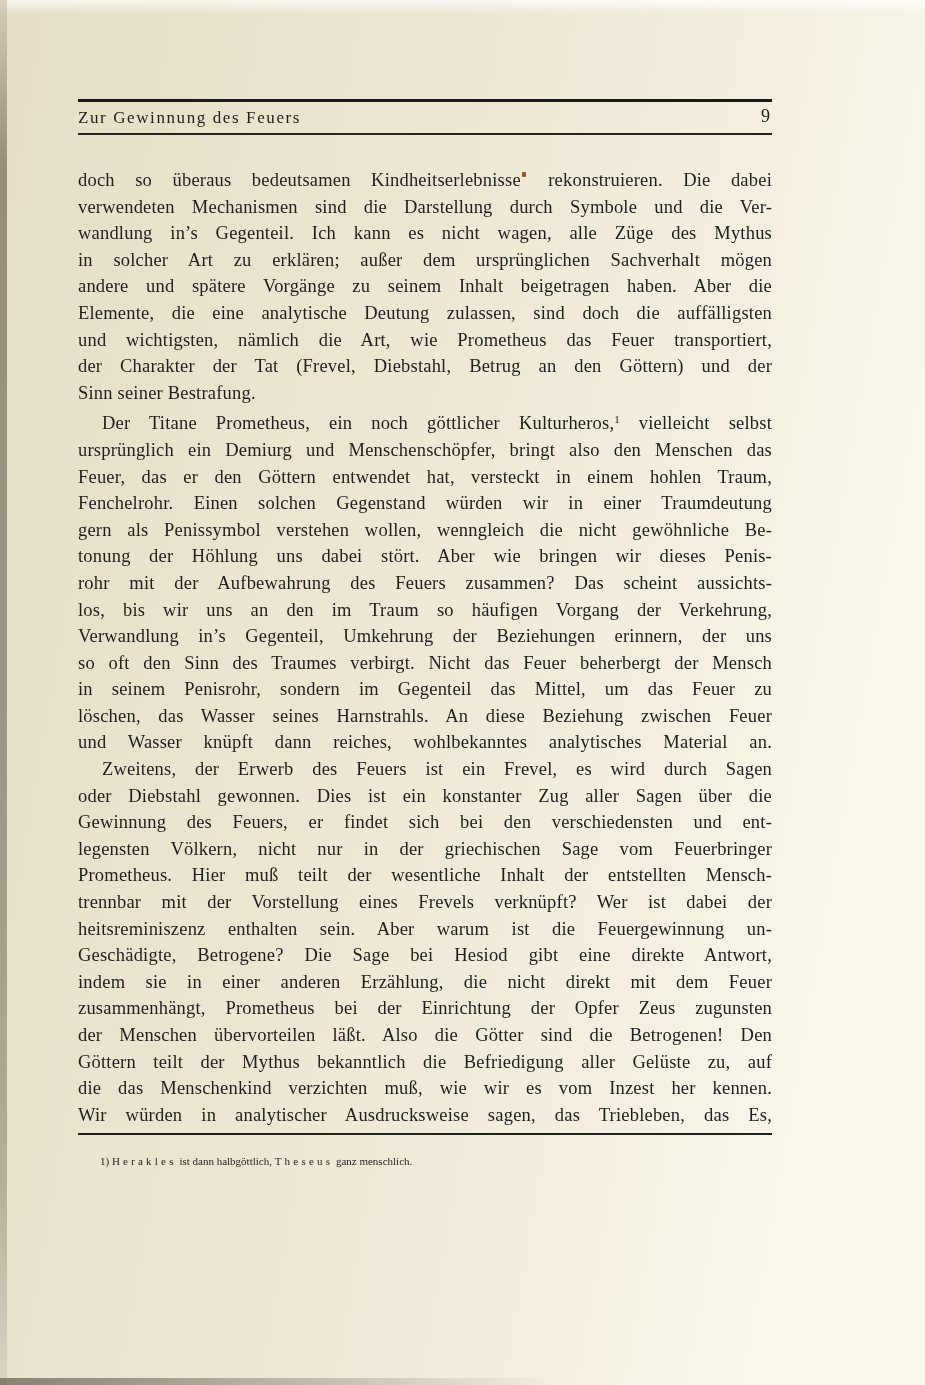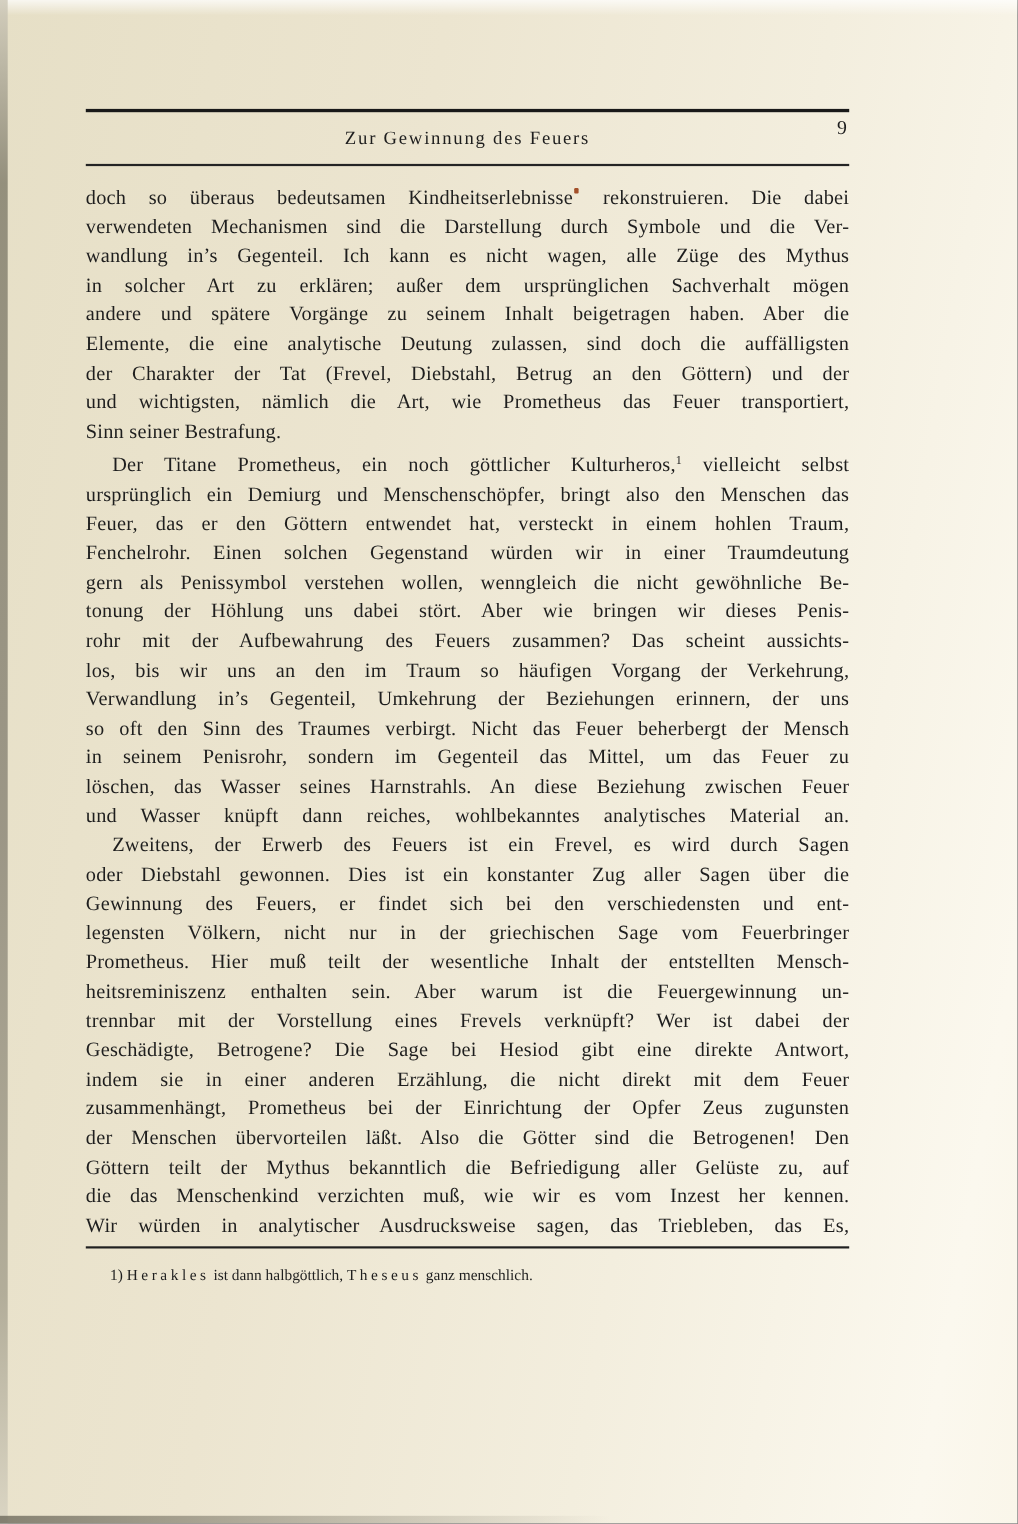--- a/index.html
+++ b/index.html
@@ -20,23 +20,23 @@
     opacity: 0.85;
   }
   .edge-bottom {
     position: absolute; left: 0; bottom: 0; height: 7px; width: 60%;
     background: linear-gradient(to right, rgba(110,106,92,0.8), rgba(110,106,92,0));
   }
   .header { position: absolute; left: 78px; width: 694px; top: 99px; }
   .rule-top { height: 3px; background: #191919; }
   .rule-bottom { height: 2px; background: #242424; margin-top: 0px; }
   .header-line {
-    position: relative; height: 47px;
+    position: relative; height: 31px;
     font-size: 17px; letter-spacing: 1.6px;
-    display: flex; align-items: center; justify-content: center;
+    display: flex; align-items: center; 
   }
   .pagenum {
     position: absolute; right: 2px; top: 4px;
     font-size: 18px; letter-spacing: 0;
   }
   .body-text {
     position: absolute; left: 78px; top: 167px; width: 694px;
     font-size: 18.5px; line-height: 26.6px; letter-spacing: 0.2px;
   }
   .line { text-align: justify; text-align-last: justify; white-space: normal; }
@@ -47,21 +47,21 @@
     display: inline-block; width: 4px; height: 5px;
     background: #a3502a; border-radius: 1px;
     vertical-align: 9px; margin: 0 2px 0 1px;
   }
   .footnote-rule {
     position: absolute; left: 78px; top: 1133px; width: 694px; height: 2px;
     background: #202020;
   }
   .footnote {
     position: absolute; left: 78px; top: 1149px; width: 694px;
-    font-size: 14px; line-height: 24px; text-indent: 22px;
+    font-size: 11px; line-height: 24px; text-indent: 22px;
   }
   .sperr { letter-spacing: 3.2px; }
 </style>
 </head>
 <body>
 
 <div class="page">
   <div class="edge-left"></div>
   <div class="edge-bottom"></div>
 
@@ -74,43 +74,43 @@
     <div class="rule-bottom"></div>
   </div>
 
   <div class="body-text">
       <div class="line"><span>doch so überaus bedeutsamen Kindheitserlebnisse</span><span class="red-dot"></span><span> rekonstruieren. Die dabei</span></div>
       <div class="line"><span>verwendeten Mechanismen sind die Darstellung durch Symbole und die Ver-</span></div>
       <div class="line"><span>wandlung in’s Gegenteil. Ich kann es nicht wagen, alle Züge des Mythus</span></div>
       <div class="line"><span>in solcher Art zu erklären; außer dem ursprünglichen Sachverhalt mögen</span></div>
       <div class="line"><span>andere und spätere Vorgänge zu seinem Inhalt beigetragen haben. Aber die</span></div>
       <div class="line"><span>Elemente, die eine analytische Deutung zulassen, sind doch die auffälligsten</span></div>
+      <div class="line"><span>und wichtigsten, nämlich die Art, wie Prometheus das Feuer transportiert,</span></div>
       <div class="line"><span>der Charakter der Tat (Frevel, Diebstahl, Betrug an den Göttern) und der</span></div>
-      <div class="line"><span>und wichtigsten, nämlich die Art, wie Prometheus das Feuer transportiert,</span></div>
       <div class="line nojust"><span>Sinn seiner Bestrafung.</span></div>
       <div class="line indent"><span>Der Titane Prometheus, ein noch göttlicher Kulturheros,</span><span class="sup">1</span><span> vielleicht selbst</span></div>
       <div class="line"><span>ursprünglich ein Demiurg und Menschenschöpfer, bringt also den Menschen das</span></div>
       <div class="line"><span>Feuer, das er den Göttern entwendet hat, versteckt in einem hohlen Traum,</span></div>
       <div class="line"><span>Fenchelrohr. Einen solchen Gegenstand würden wir in einer Traumdeutung</span></div>
       <div class="line"><span>gern als Penissymbol verstehen wollen, wenngleich die nicht gewöhnliche Be-</span></div>
       <div class="line"><span>tonung der Höhlung uns dabei stört. Aber wie bringen wir dieses Penis-</span></div>
       <div class="line"><span>rohr mit der Aufbewahrung des Feuers zusammen? Das scheint aussichts-</span></div>
       <div class="line"><span>los, bis wir uns an den im Traum so häufigen Vorgang der Verkehrung,</span></div>
       <div class="line"><span>Verwandlung in’s Gegenteil, Umkehrung der Beziehungen erinnern, der uns</span></div>
       <div class="line"><span>so oft den Sinn des Traumes verbirgt. Nicht das Feuer beherbergt der Mensch</span></div>
       <div class="line"><span>in seinem Penisrohr, sondern im Gegenteil das Mittel, um das Feuer zu</span></div>
       <div class="line"><span>löschen, das Wasser seines Harnstrahls. An diese Beziehung zwischen Feuer</span></div>
       <div class="line"><span>und Wasser knüpft dann reiches, wohlbekanntes analytisches Material an.</span></div>
       <div class="line indent"><span>Zweitens, der Erwerb des Feuers ist ein Frevel, es wird durch Sagen</span></div>
       <div class="line"><span>oder Diebstahl gewonnen. Dies ist ein konstanter Zug aller Sagen über die</span></div>
       <div class="line"><span>Gewinnung des Feuers, er findet sich bei den verschiedensten und ent-</span></div>
       <div class="line"><span>legensten Völkern, nicht nur in der griechischen Sage vom Feuerbringer</span></div>
       <div class="line"><span>Prometheus. Hier muß teilt der wesentliche Inhalt der entstellten Mensch-</span></div>
+      <div class="line"><span>trennbar mit der Vorstellung eines Frevels verknüpft? Wer ist dabei der</span></div>
       <div class="line"><span>heitsreminiszenz enthalten sein. Aber warum ist die Feuergewinnung un-</span></div>
-      <div class="line"><span>trennbar mit der Vorstellung eines Frevels verknüpft? Wer ist dabei der</span></div>
       <div class="line"><span>Geschädigte, Betrogene? Die Sage bei Hesiod gibt eine direkte Antwort,</span></div>
       <div class="line"><span>indem sie in einer anderen Erzählung, die nicht direkt mit dem Feuer</span></div>
       <div class="line"><span>zusammenhängt, Prometheus bei der Einrichtung der Opfer Zeus zugunsten</span></div>
       <div class="line"><span>der Menschen übervorteilen läßt. Also die Götter sind die Betrogenen! Den</span></div>
       <div class="line"><span>Göttern teilt der Mythus bekanntlich die Befriedigung aller Gelüste zu, auf</span></div>
       <div class="line"><span>die das Menschenkind verzichten muß, wie wir es vom Inzest her kennen.</span></div>
       <div class="line"><span>Wir würden in analytischer Ausdrucksweise sagen, das Triebleben, das Es,</span></div>
     </div>
 
   <div class="footnote-rule"></div>

